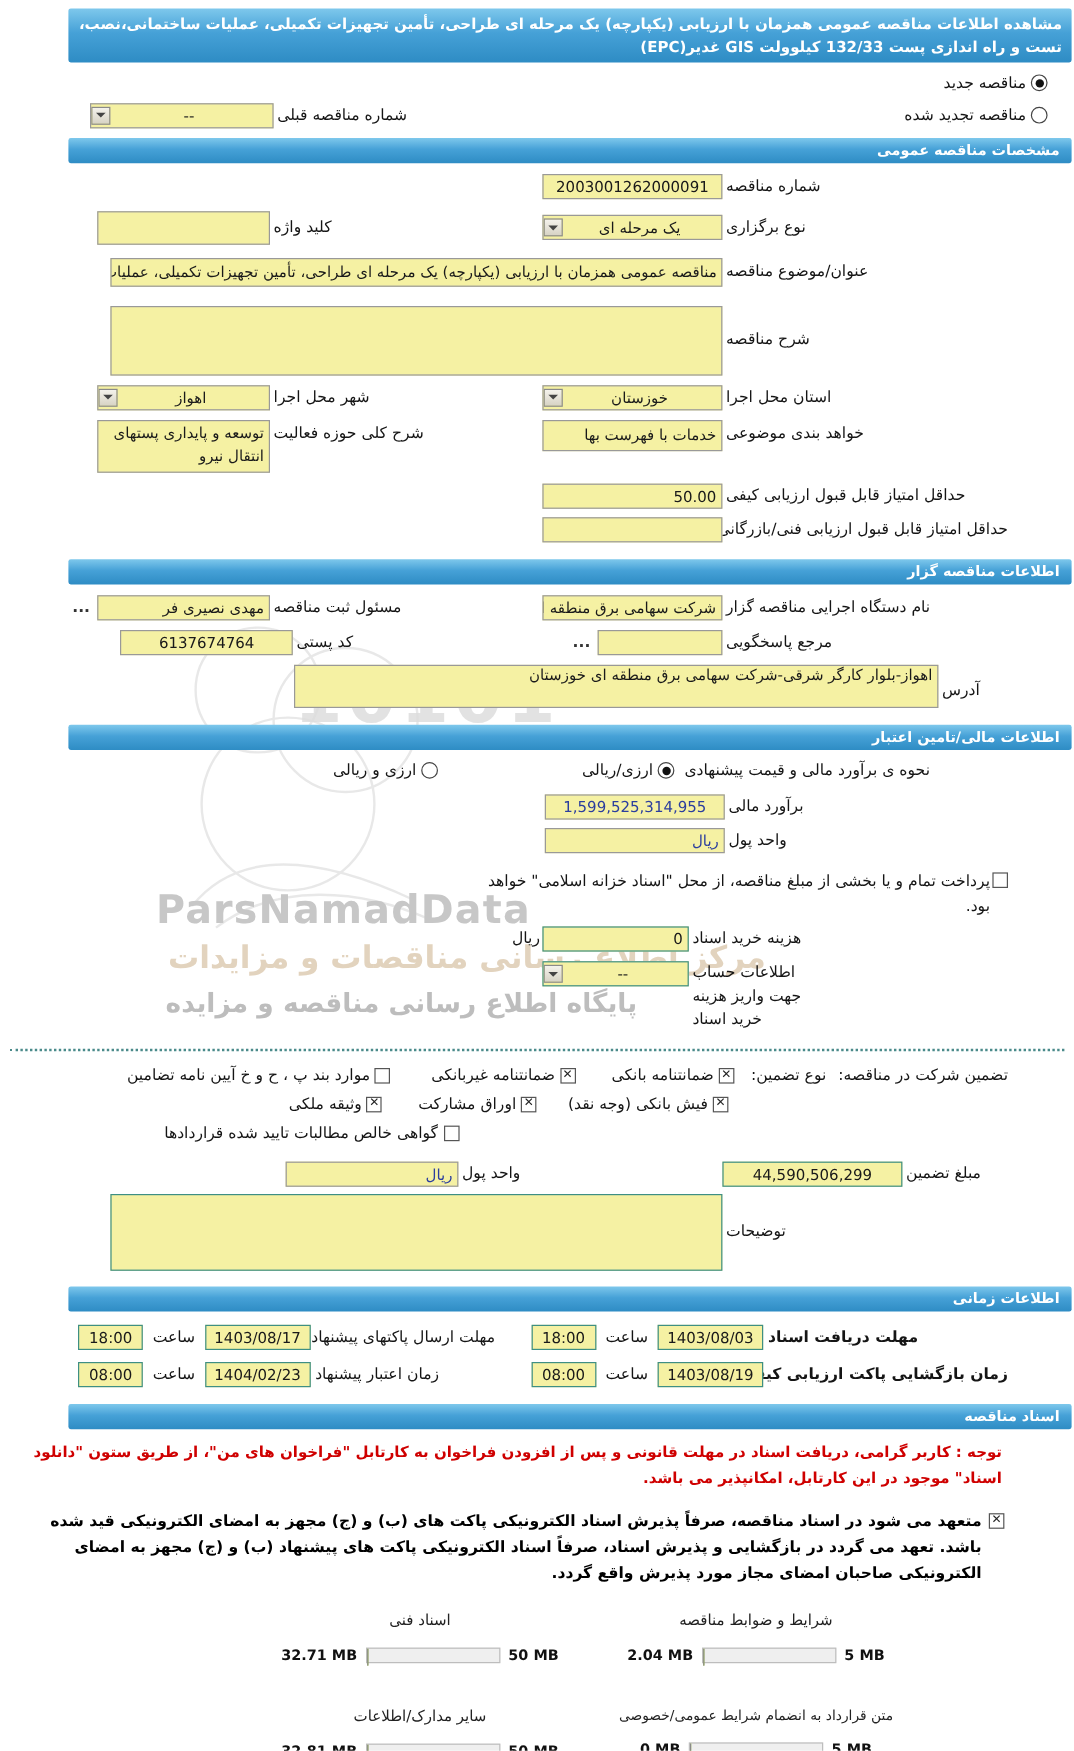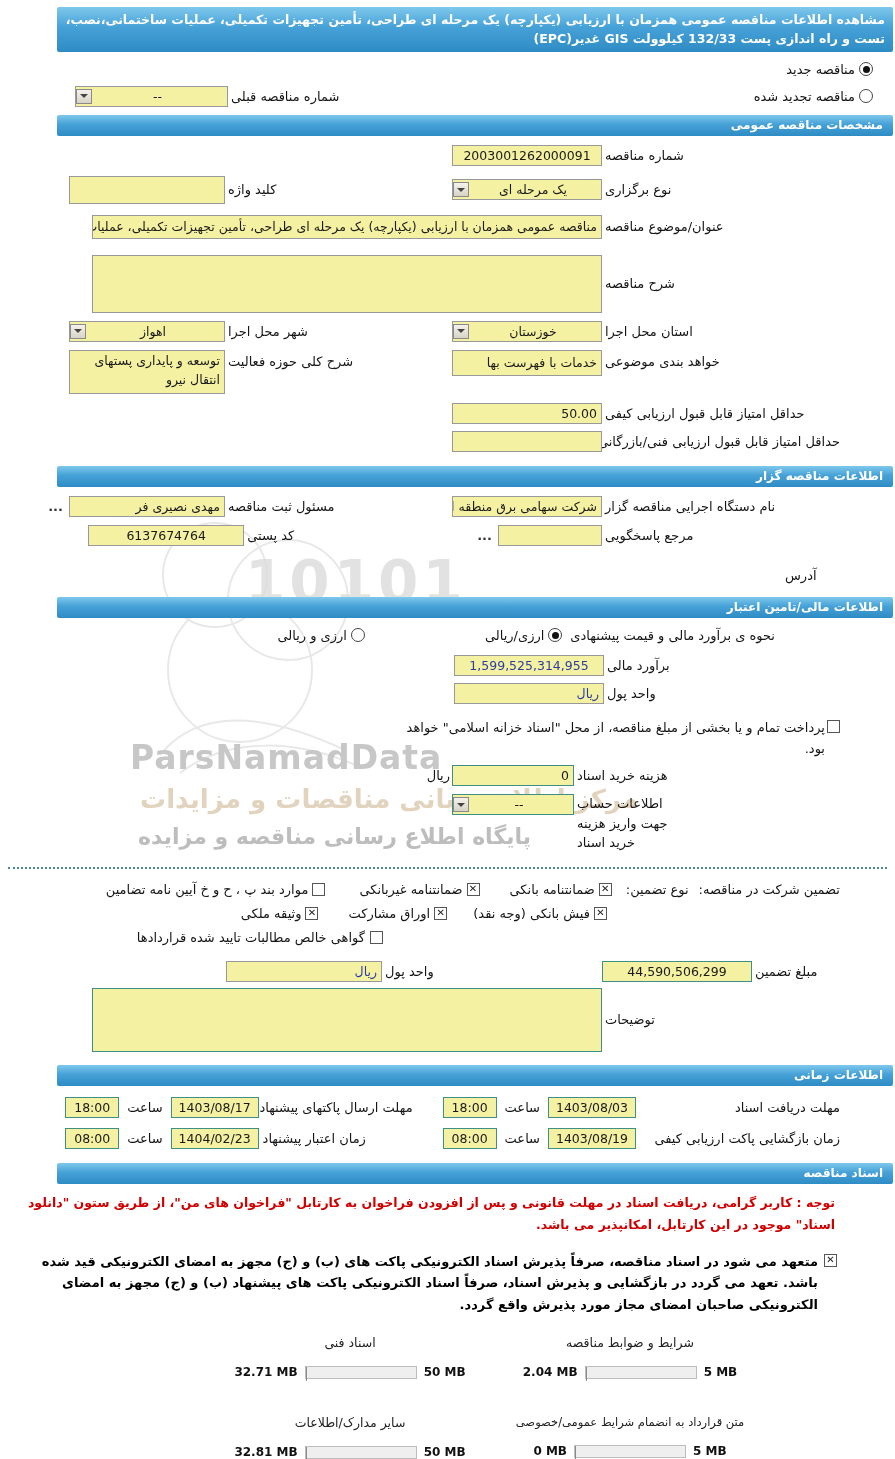--- a/index.html
+++ b/index.html
@@ -26,21 +26,21 @@
   .titlebar{
     margin:7px 2px 0 57px;border-radius:2px;
     background:linear-gradient(180deg,#7ec8ec 0%,#46a1d7 45%,#2e8cc4 100%);
     color:#fff;font-weight:bold;font-size:12.5px;line-height:1.55;padding:3px 8px;text-align:right;
   }
   .frow{display:flex;align-items:center;margin-left:0;position:relative;z-index:1;}
   .lb{font-size:13px;color:#151515;white-space:nowrap;}
   .lblR{width:235px;text-align:left;padding-left:3px;flex:none;}
   .fldR{width:150px;flex:none;}
   .lblL{width:152px;text-align:left;padding-left:3px;margin-right:72px;flex:none;}
-  .fldL{width:156px;flex:none;}
+  .fldL{width:144px;flex:none;}
   .inp{
     background:#f5f1a3;border:1px solid #999;height:21px;box-sizing:border-box;
     font-size:12.5px;color:#1a1a1a;padding:0 4px;display:flex;align-items:center;overflow:hidden;white-space:nowrap;
   }
   .inp.teal{border-color:#3e8f84;}
   .inp.blue{color:#2b3e9e;}
   .area{height:auto;align-items:flex-start;}
   .num{direction:ltr;justify-content:center;}
   .numr{direction:ltr;justify-content:flex-end;}
   .combo{justify-content:space-between;padding:0 4px 0 0;}
@@ -49,21 +49,21 @@
   .cbtn::after{content:"";border:4px solid transparent;border-top-color:#444;margin-top:4px;}
   .cb{width:13px;height:13px;border:1px solid #555;background:#fff;display:inline-flex;align-items:center;justify-content:center;font-size:10px;line-height:1;color:#222;flex:none;box-sizing:border-box;}
   .cb.on::after{content:"✕";margin-top:-1px;}
   .radio{width:12px;height:12px;border:1px solid #444;border-radius:50%;background:#fff;display:inline-flex;align-items:center;justify-content:center;flex:none;}
   .radio.on::after{content:"";width:7px;height:7px;border-radius:50%;background:#111;}
   .dots{border-top:2px dotted #4a8a8a;margin:14px 8px 0 8px;position:relative;z-index:1;}
   .notice{color:#cf0000;font-weight:bold;font-size:12.5px;line-height:1.8;text-align:right;margin:8px 60px 0 18px;position:relative;z-index:1;}
   .ellip{font-weight:bold;color:#333;margin:0 6px;flex:none;}
   
   .trow{display:flex;align-items:center;margin:12px 55px 0 0;position:relative;z-index:1;}
-  .tlbl{width:200px;text-align:right;padding-left:4px;flex:none;}
+  .tlbl{width:200px;text-align:left;padding-left:4px;flex:none;font-weight:bold;}
   .tlbl2{width:150px;text-align:left;padding-left:4px;margin-right:30px;flex:none;}
   .date{width:88px;flex:none;justify-content:center;direction:ltr;}
   .time{width:54px;flex:none;justify-content:center;direction:ltr;}
   .hr{margin:0 8px;flex:none;}
   
   .fgrid{display:flex;margin:22px 125px 0 0;width:560px;position:relative;z-index:1;}
   .fslot{width:280px;flex:none;}
   .fslot .flabel{text-align:center;font-size:12.5px;color:#222;margin-bottom:15px;white-space:nowrap;}
   .pbar{direction:ltr;display:flex;align-items:center;justify-content:center;gap:7px;font-size:12px;color:#111;font-weight:bold;}
   .ptrack{width:112px;height:13px;background:#efefef;border:1px solid #bdbdbd;box-sizing:border-box;}
@@ -177,20 +177,21 @@
 <div class="frow" style="margin-top:8px;margin-right:55px;">
   <span class="lb lblR">مرجع پاسخگویی</span>
   <span class="inp" style="width:104px;"></span>
   <span class="ellip">...</span>
   <span class="lb" style="width:128px;text-align:left;padding-left:3px;margin-right:96px;flex:none;">کد پستی</span>
   <span class="inp fldL num">6137674764</span>
 </div>
 
 <div class="frow" style="margin-top:8px;margin-right:55px;align-items:flex-start;">
   <span class="lb" style="width:55px;text-align:left;padding-left:3px;flex:none;margin-top:14px;">آدرس</span>
+  <span class="inp area" style="width:537px;height:36px;">اهواز-بلوار کارگر شرقی-شرکت سهامی برق منطقه ای خوزستان</span>
 </div>
 
 <div class="bar z" style="margin-top:14px;">اطلاعات مالی/تامین اعتبار</div>
 
 <div class="frow" style="margin-top:10px;margin-right:120px;">
   <span class="lb">نحوه ی برآورد مالی و قیمت پیشنهادی</span>
   <span class="radio on" style="margin-right:8px;"></span>
   <span class="lb" style="margin-right:4px;">ارزی/ریالی</span>
   <span class="radio" style="margin-right:120px;"></span>
   <span class="lb" style="margin-right:4px;">ارزی و ریالی</span>

